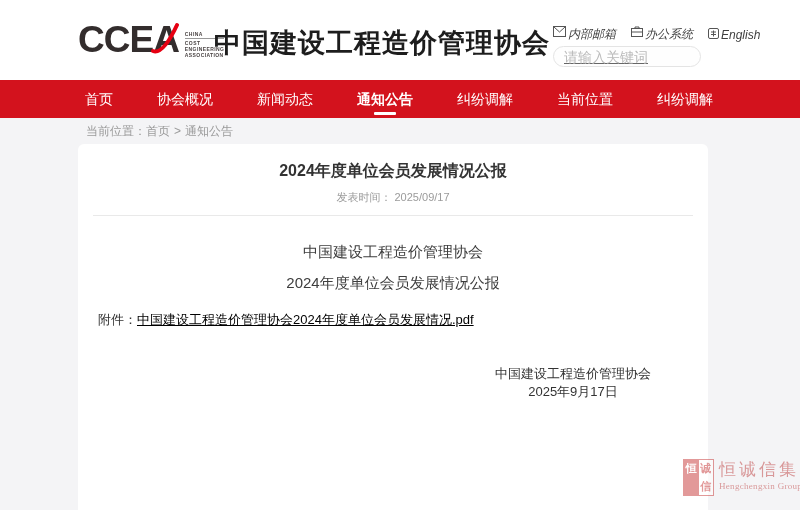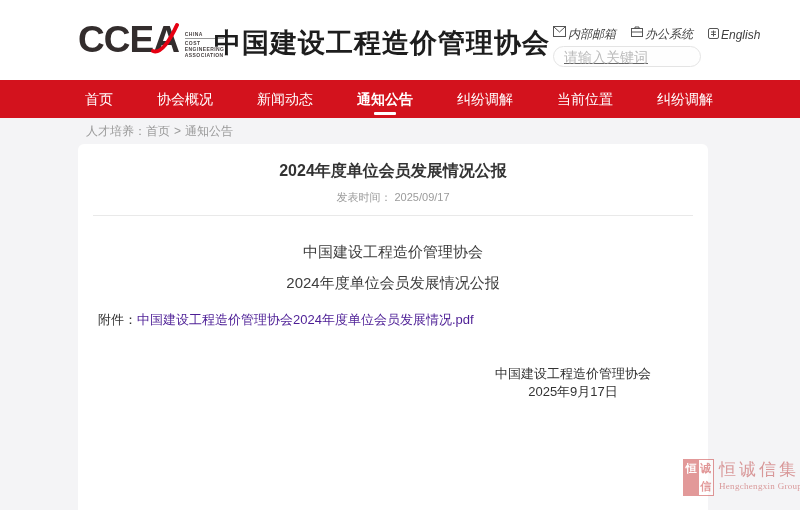--- a/index.html
+++ b/index.html
@@ -91,21 +91,21 @@
   .pub-time { margin-top: 9px; text-align: center; font-size: 11px; color: #9b9b9b; }
   .divider { margin-top: 10px; height: 1px; background: #e9e9e9; }
   .doc-h1, .doc-h2 { text-align: center; font-size: 15px; font-weight: 400; color: #3d3d3d; line-height: 20px; }
   .doc-h1 { margin-top: 26px; }
   .doc-h2 { margin-top: 11px; }
   .doc-para {
     margin: 16px 5px 0 5px; font-size: 13px; color: #333;
     line-height: 25px; text-indent: 2em; text-align: justify;
   }
   .attachment { margin: 18px 5px 0 5px; font-size: 13px; color: #333; }
-  .attachment a { color: #4c1d95; cursor: pointer; }
+  .attachment a { color: #000000; text-decoration: underline; cursor: pointer; }
   .signature { margin: 36px 10px 0 auto; width: 220px; text-align: center; }
   .sig-org { font-size: 13px; color: #333; }
   .sig-date { font-size: 13px; color: #333; }
 
   
   .watermark {
     position: absolute; left: 683px; top: 459px;
     display: flex; align-items: flex-start; opacity: 0.55; pointer-events: none;
   }
   .seal {
@@ -185,21 +185,21 @@
     <div class="nav-item">协会概况</div>
     <div class="nav-item">新闻动态</div>
     <div class="nav-item active">通知公告</div>
     <div class="nav-item">纠纷调解</div>
     <div class="nav-item">当前位置</div>
     <div class="nav-item">纠纷调解</div>
   </div>
 </div>
 
 <div class="breadcrumb">
-  <span>人才培养：</span><a>首页</a><span class="bc-sep">&gt;</span><a>通知公告</a>
+  <span>当前位置：</span><a>首页</a><span class="bc-sep">&gt;</span><a>通知公告</a>
 </div>
 
 <div class="card">
   <div class="article-title">2024年度单位会员发展情况公报</div>
   <div class="pub-time">发表时间： 2025/09/17</div>
   <div class="divider"></div>
 
   <div class="doc-h1">中国建设工程造价管理协会</div>
   <div class="doc-h2">2024年度单位会员发展情况公报</div>
 

